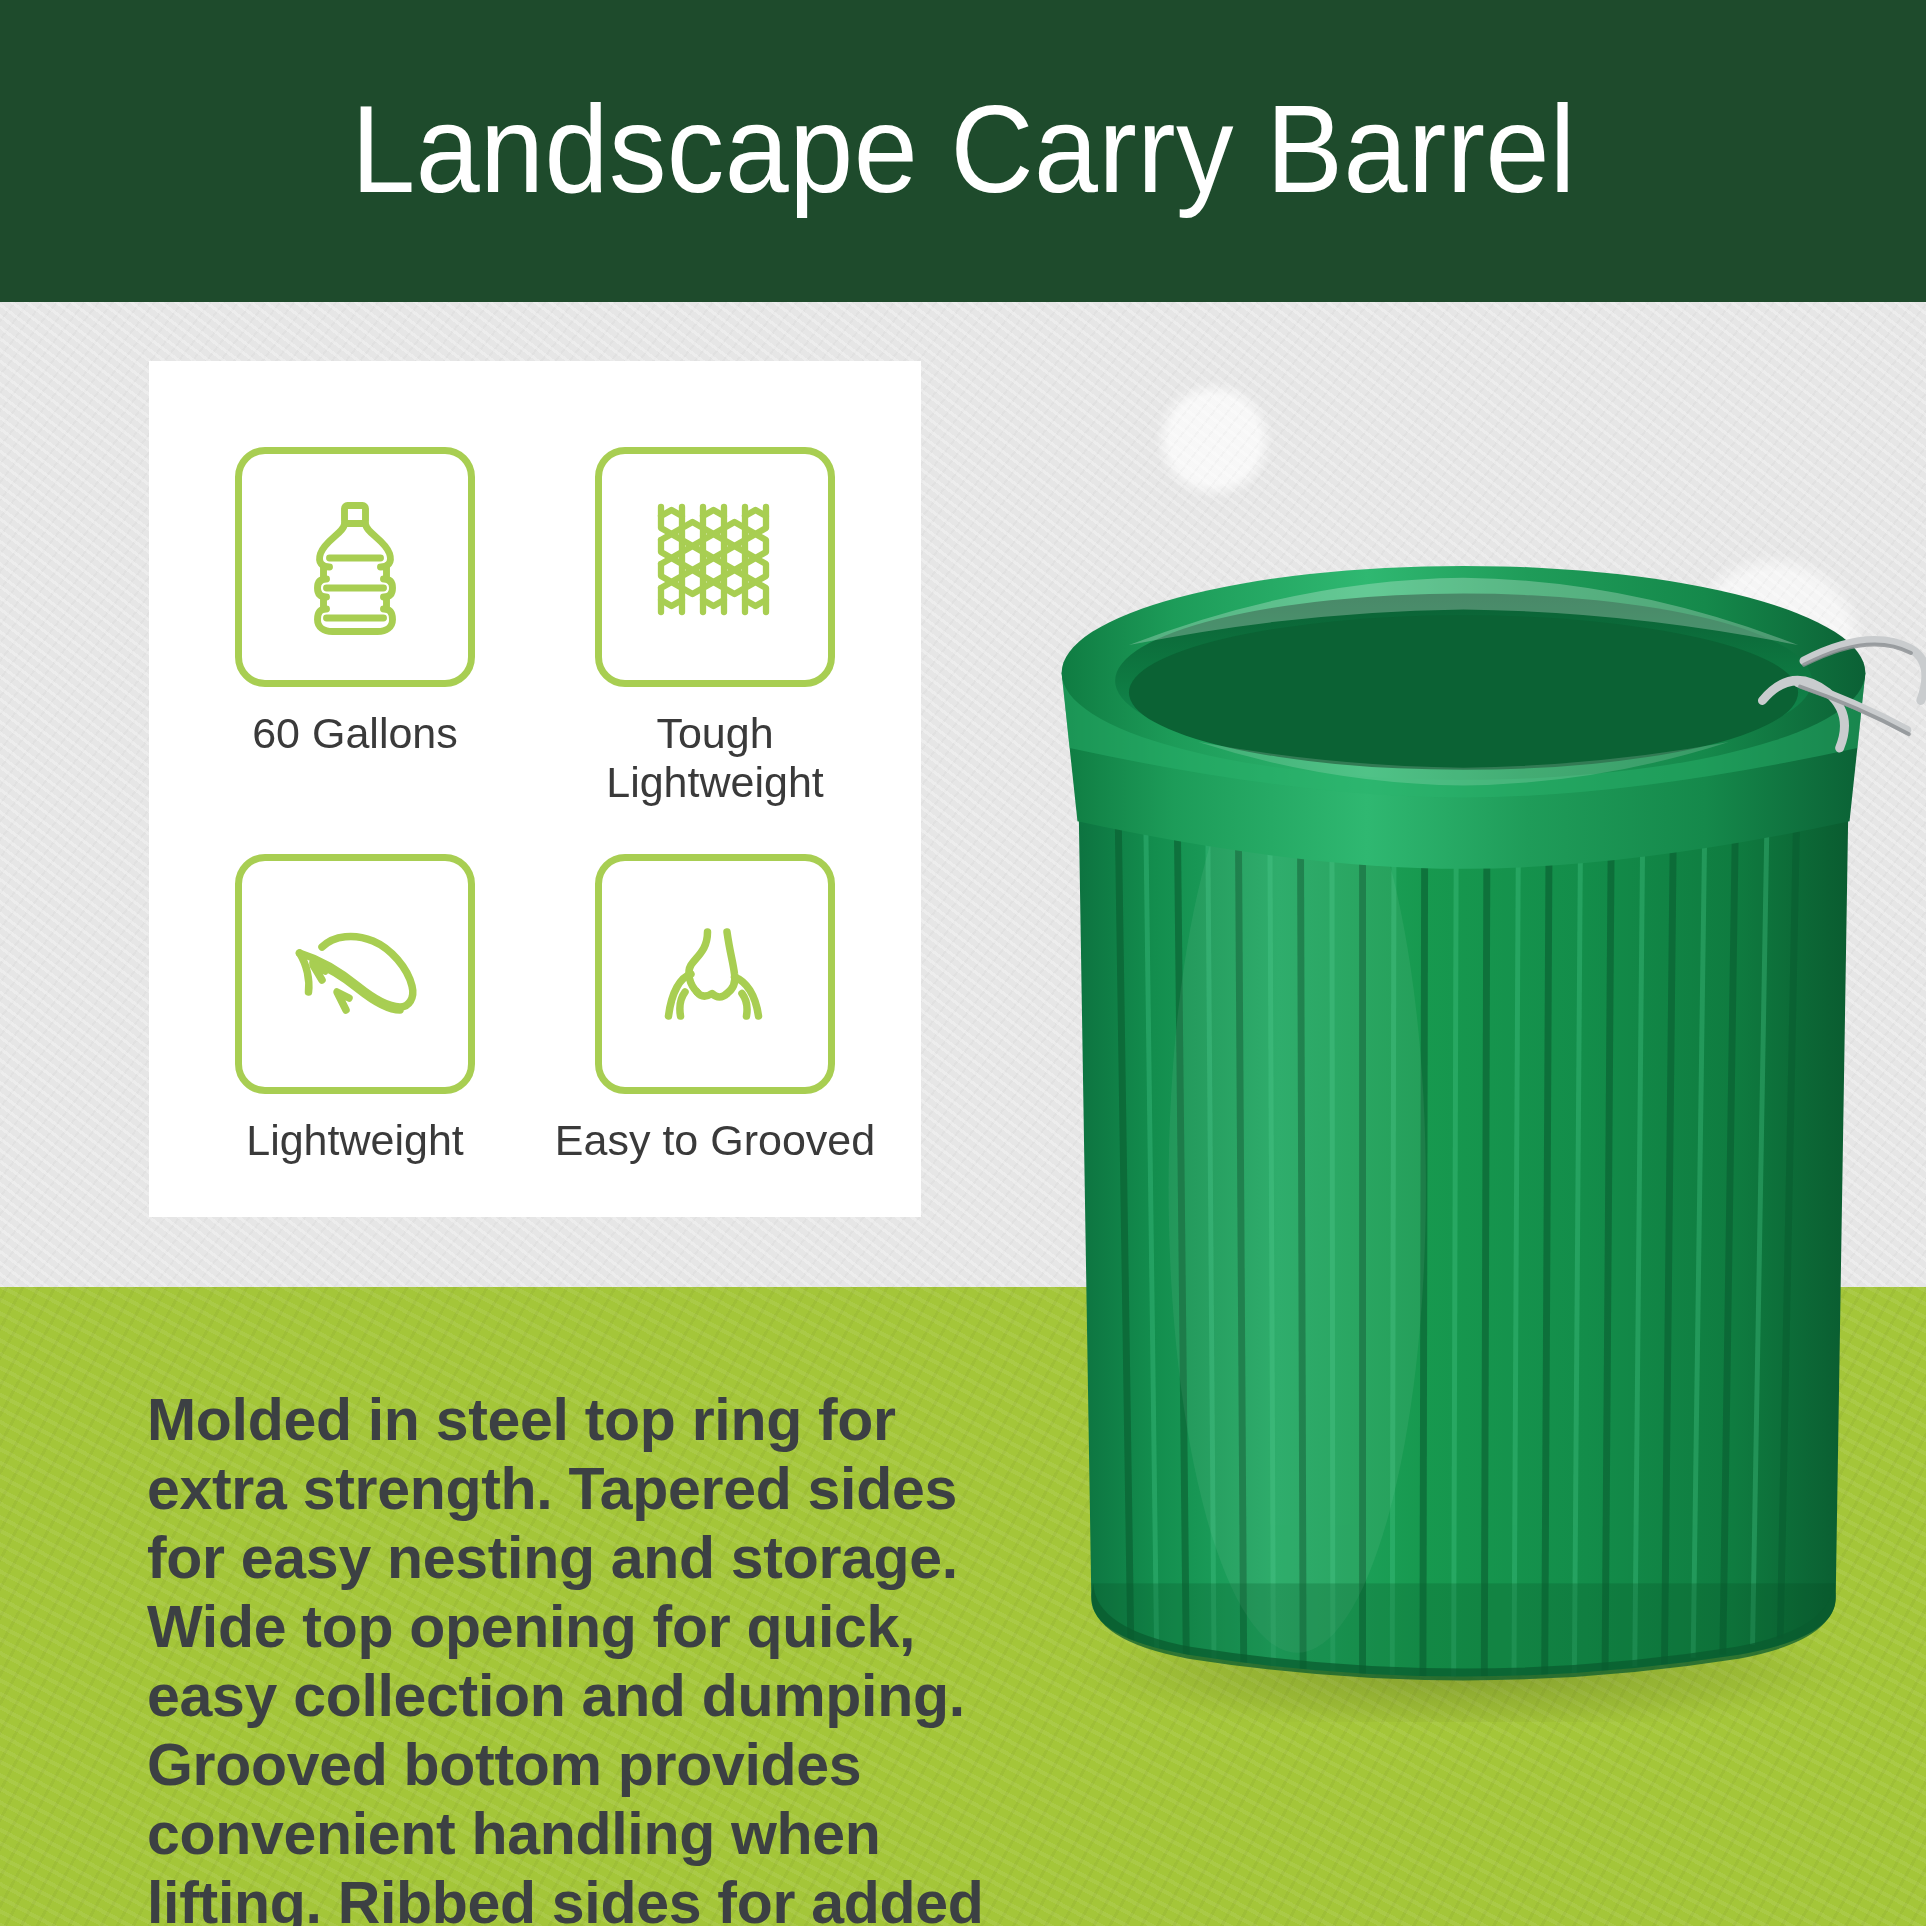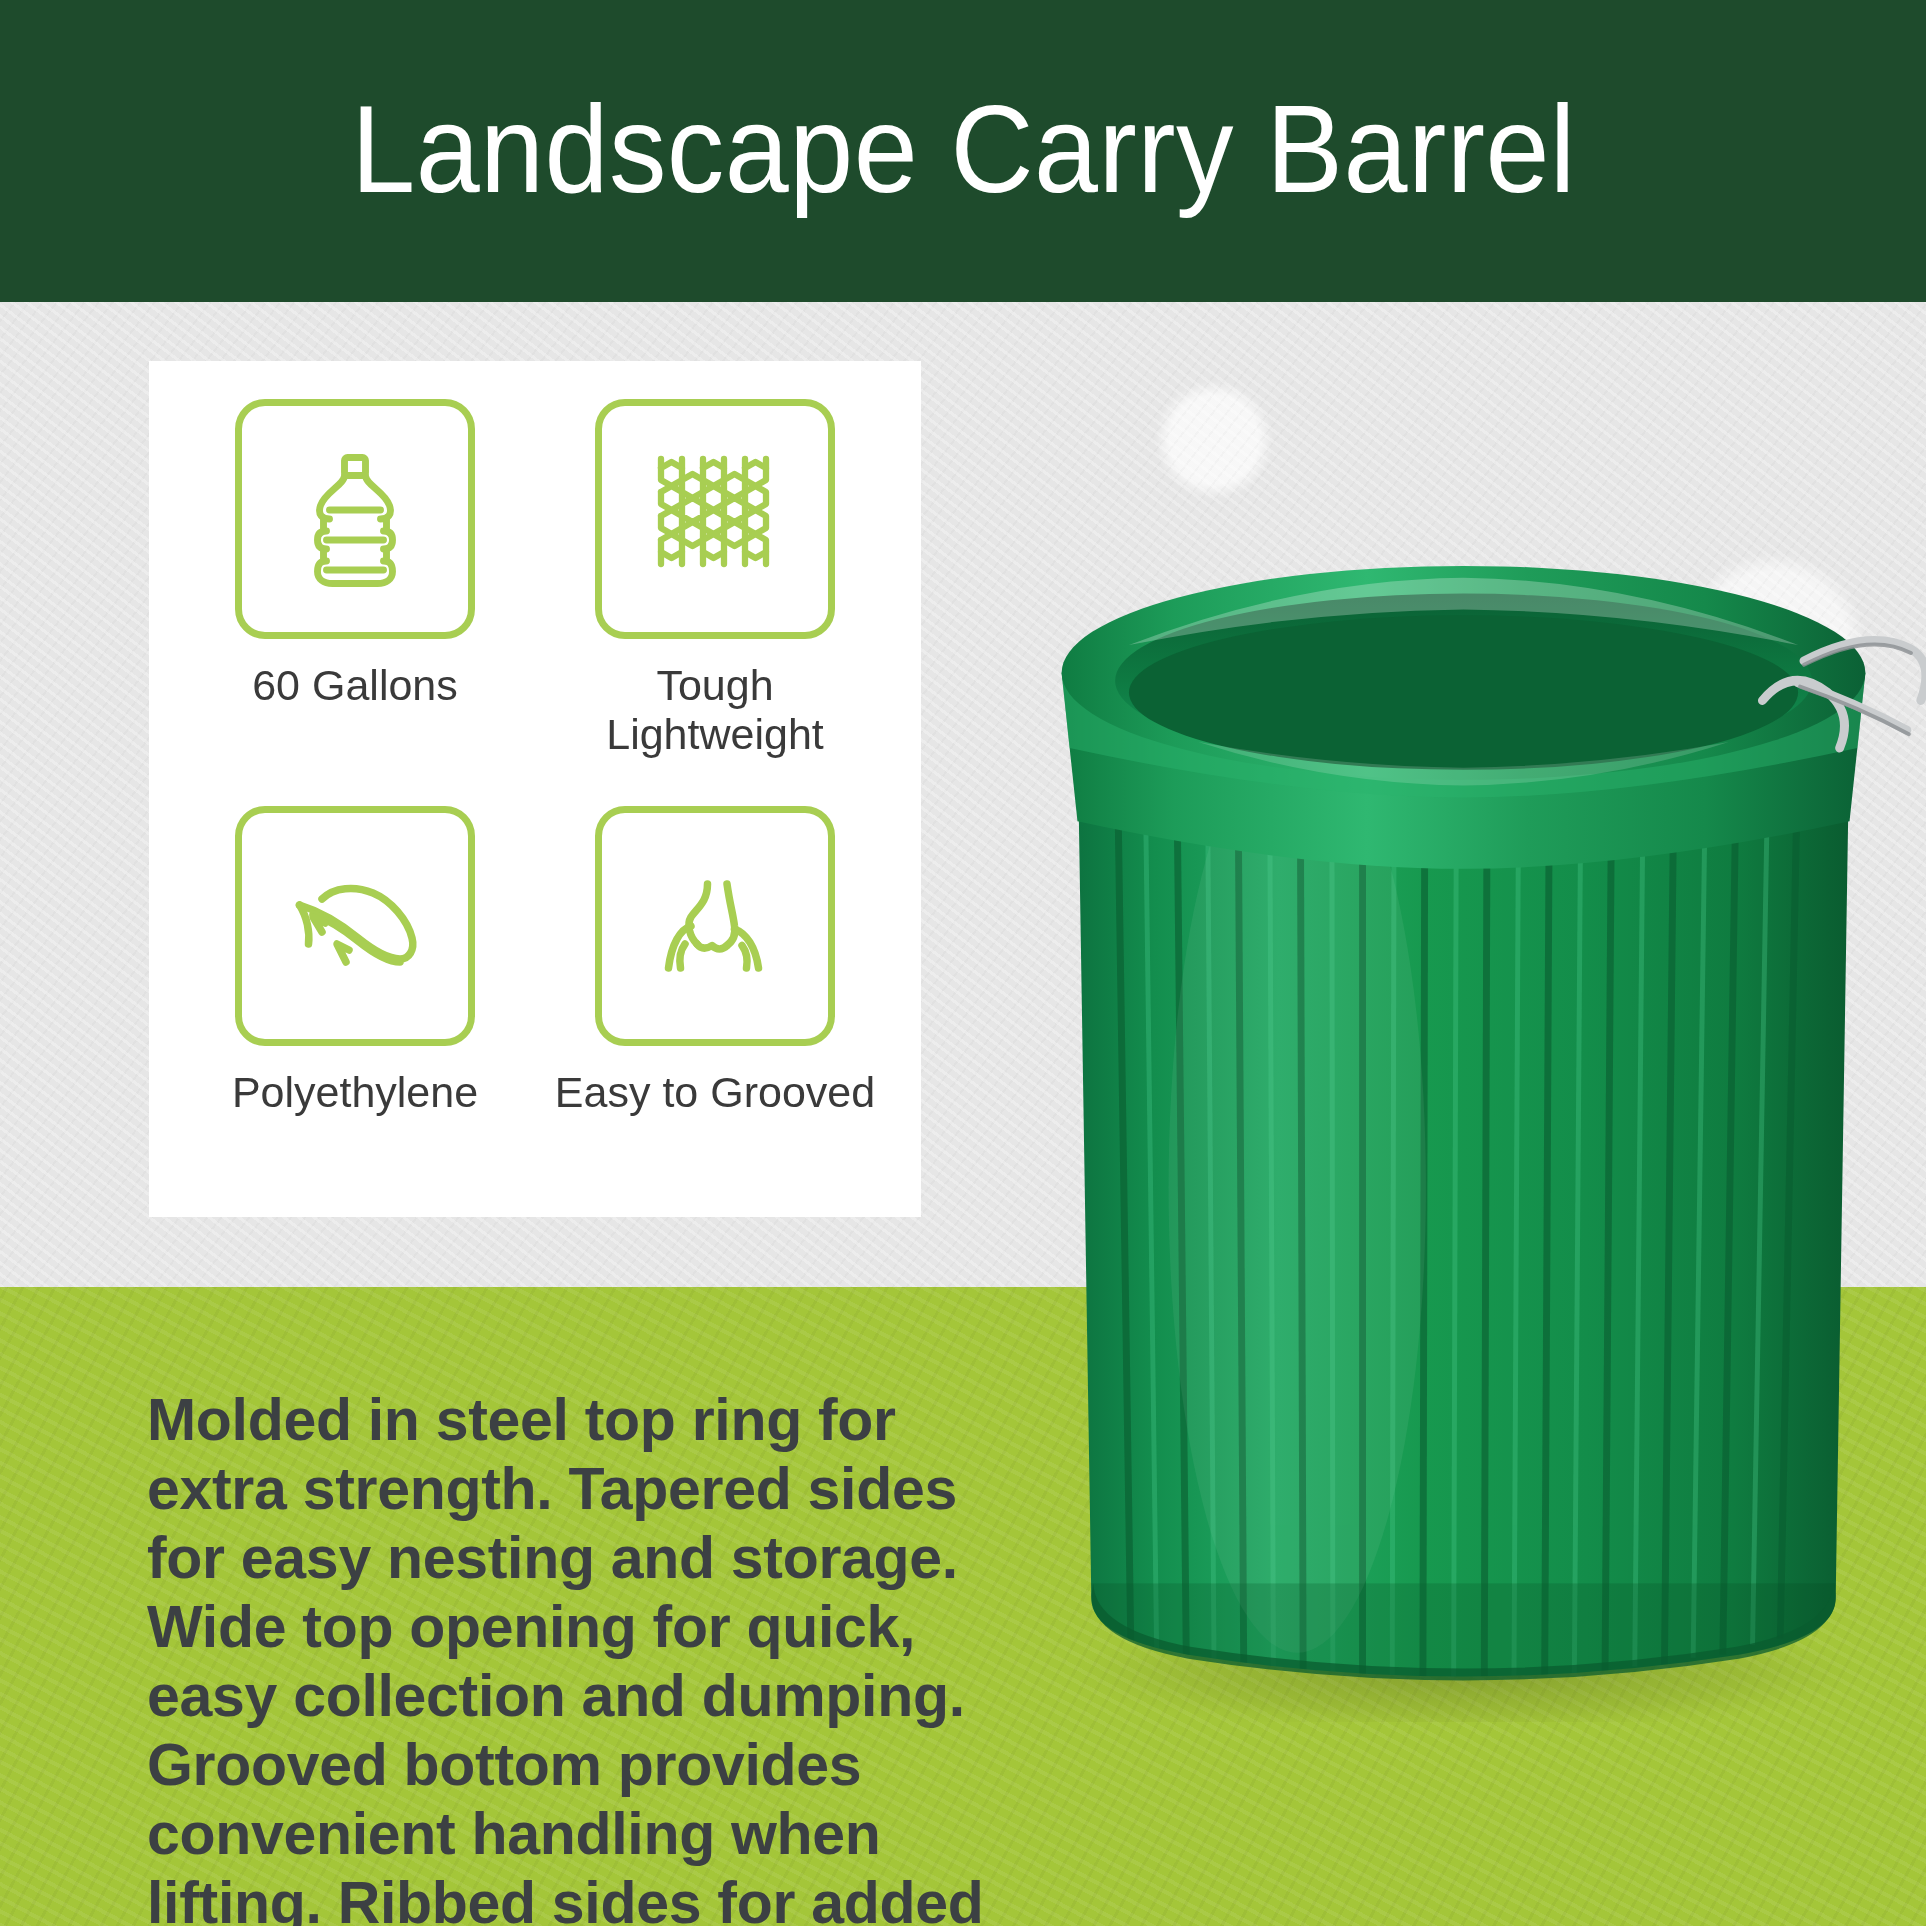--- a/index.html
+++ b/index.html
@@ -90,21 +90,21 @@
   .barrel-svg { display: block; width: 100%; height: 100%; }
 
   
   .feature-card {
     position: absolute;
     left: 149px;
     top: 361px;
     width: 772px;
     height: 856px;
     background: #ffffff;
-    padding: 38px 36px 0 36px;
+    padding: 86px 36px 0 36px;
   }
   .feature-grid {
     display: grid;
     grid-template-columns: 1fr 1fr;
     grid-template-rows: auto auto;
     row-gap: 46px;
     column-gap: 20px;
   }
   .feature-cell {
     display: flex;
@@ -332,21 +332,21 @@
         <div class="icon-box">
           <svg viewBox="0 0 100 100" fill="none" stroke="#a8ce52" stroke-width="5" stroke-linecap="round" stroke-linejoin="round">
             <path d="M13,36 C26,40 40,48 52,58 C62,66 72,72 80,72 C86,72 90,66 88,58
                      C85,46 74,33 62,28 C50,23 36,24 28,32"></path>
             <path d="M13,36 C18,44 20,54 19,62"></path>
             <path d="M22,42 C30,45 42,52 52,60 C62,68 72,74 80,74"></path>
             <path d="M30,48 L22,44 L28,54"></path>
             <path d="M46,66 L38,62 L44,74"></path>
           </svg>
         </div>
-        <div class="feature-label">Polyethylene</div>
+        <div class="feature-label">Lightweight</div>
       </div>
 
       <div class="feature-cell">
         <div class="icon-box">
           <svg viewBox="0 0 100 100" fill="none" stroke="#a8ce52" stroke-width="5" stroke-linecap="round" stroke-linejoin="round">
             <path d="M45,22 C45,34 38,38 34,44 C31,49 33,57 38,62"></path>
             <path d="M58,22 C60,36 62,42 63,50 C64,56 62,60 58,63"></path>
             <path d="M34,50 C27,52 21,62 19,78"></path>
             <path d="M63,52 C71,55 77,64 79,78"></path>
             <path d="M30,62 C27,66 26,72 27,78"></path>

